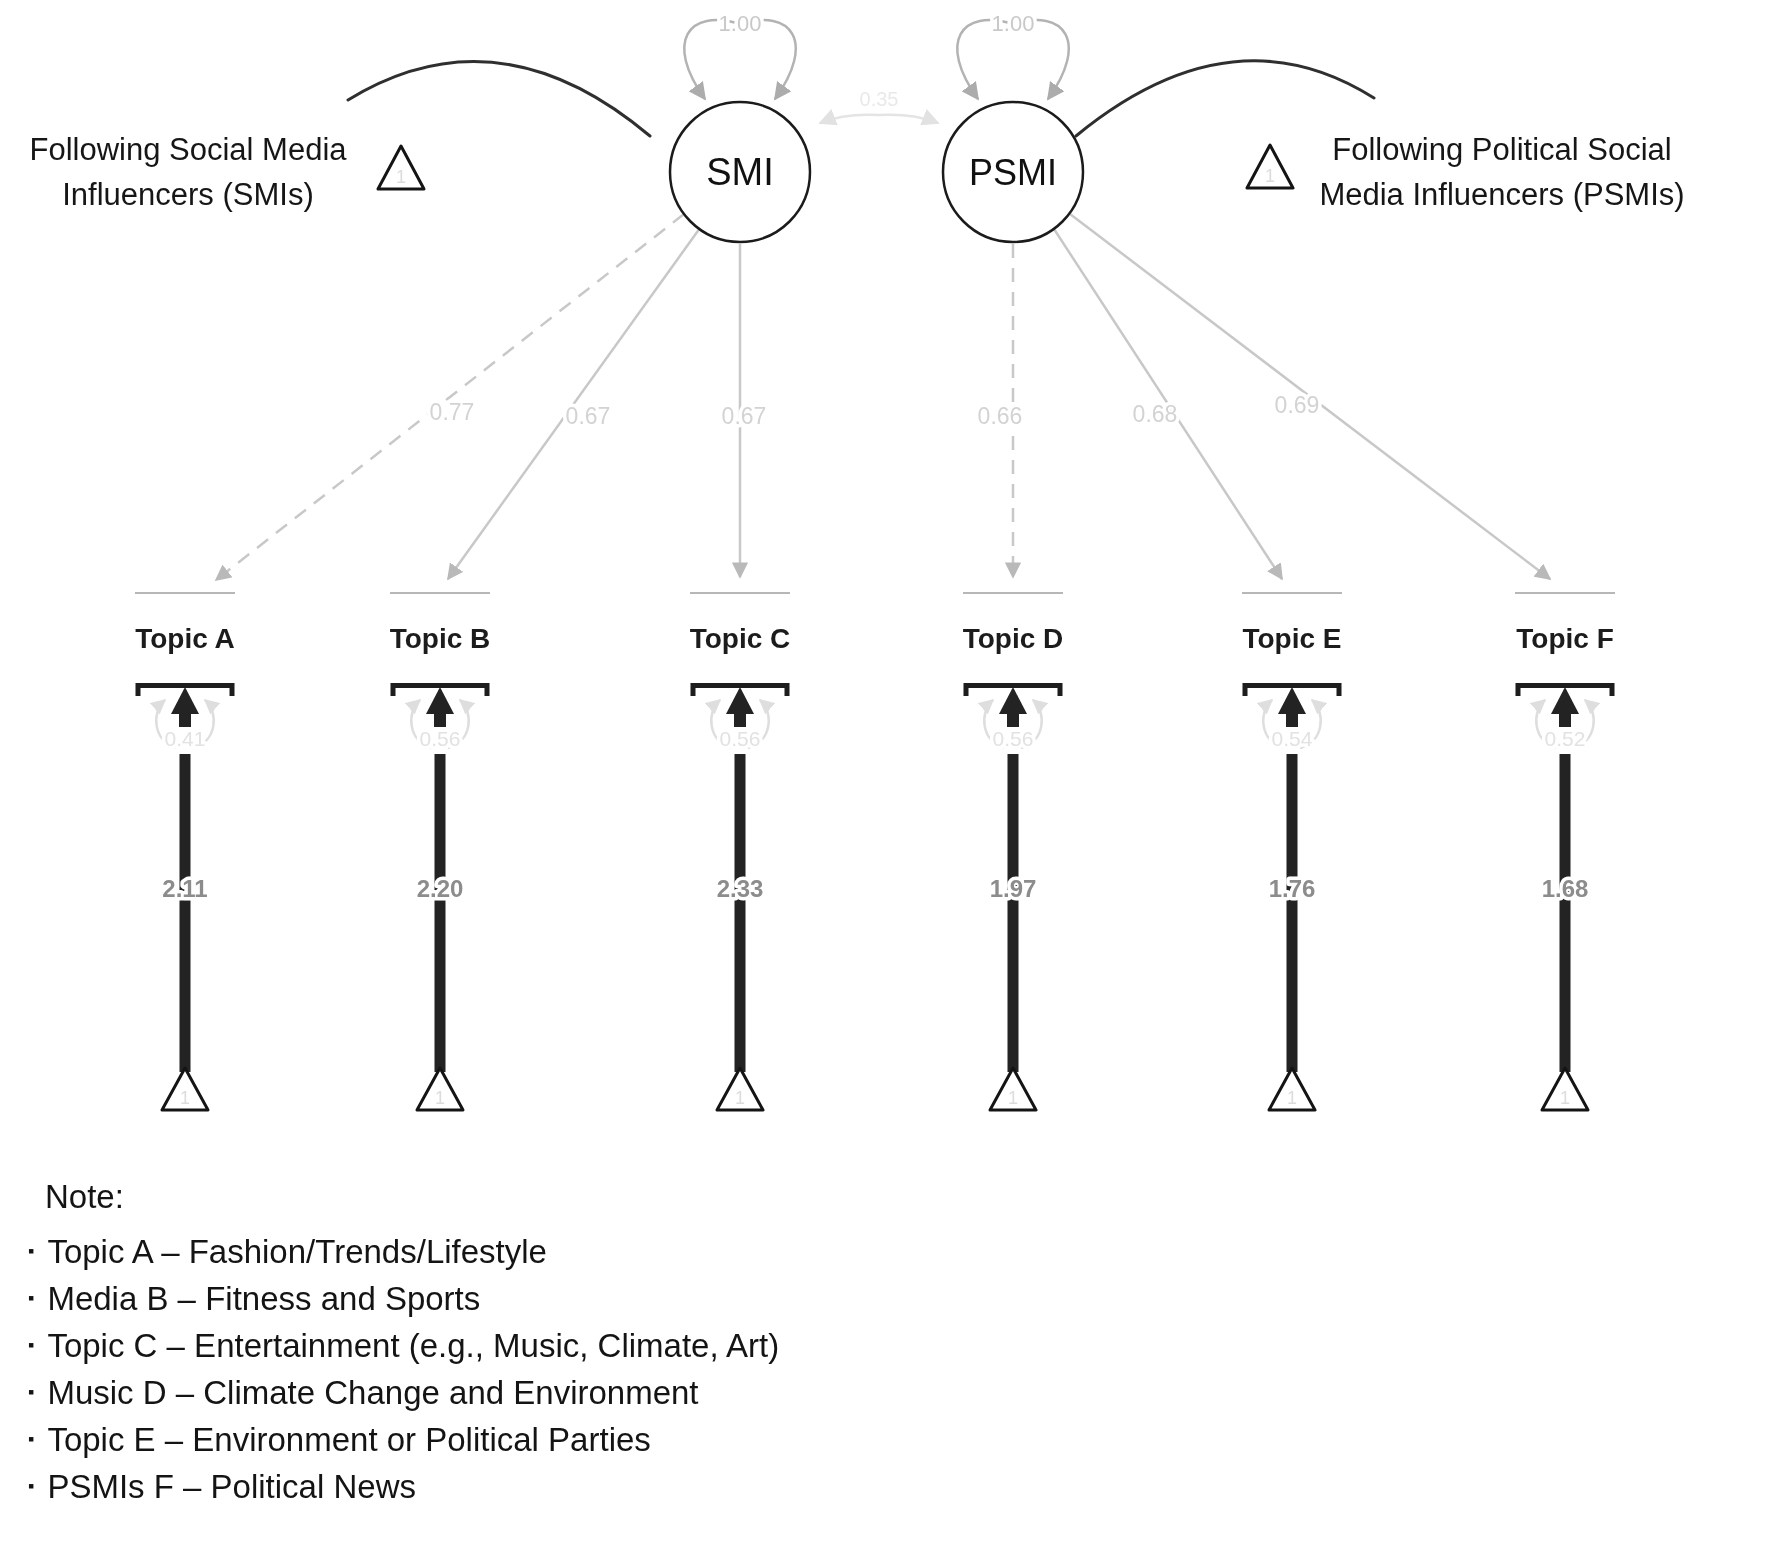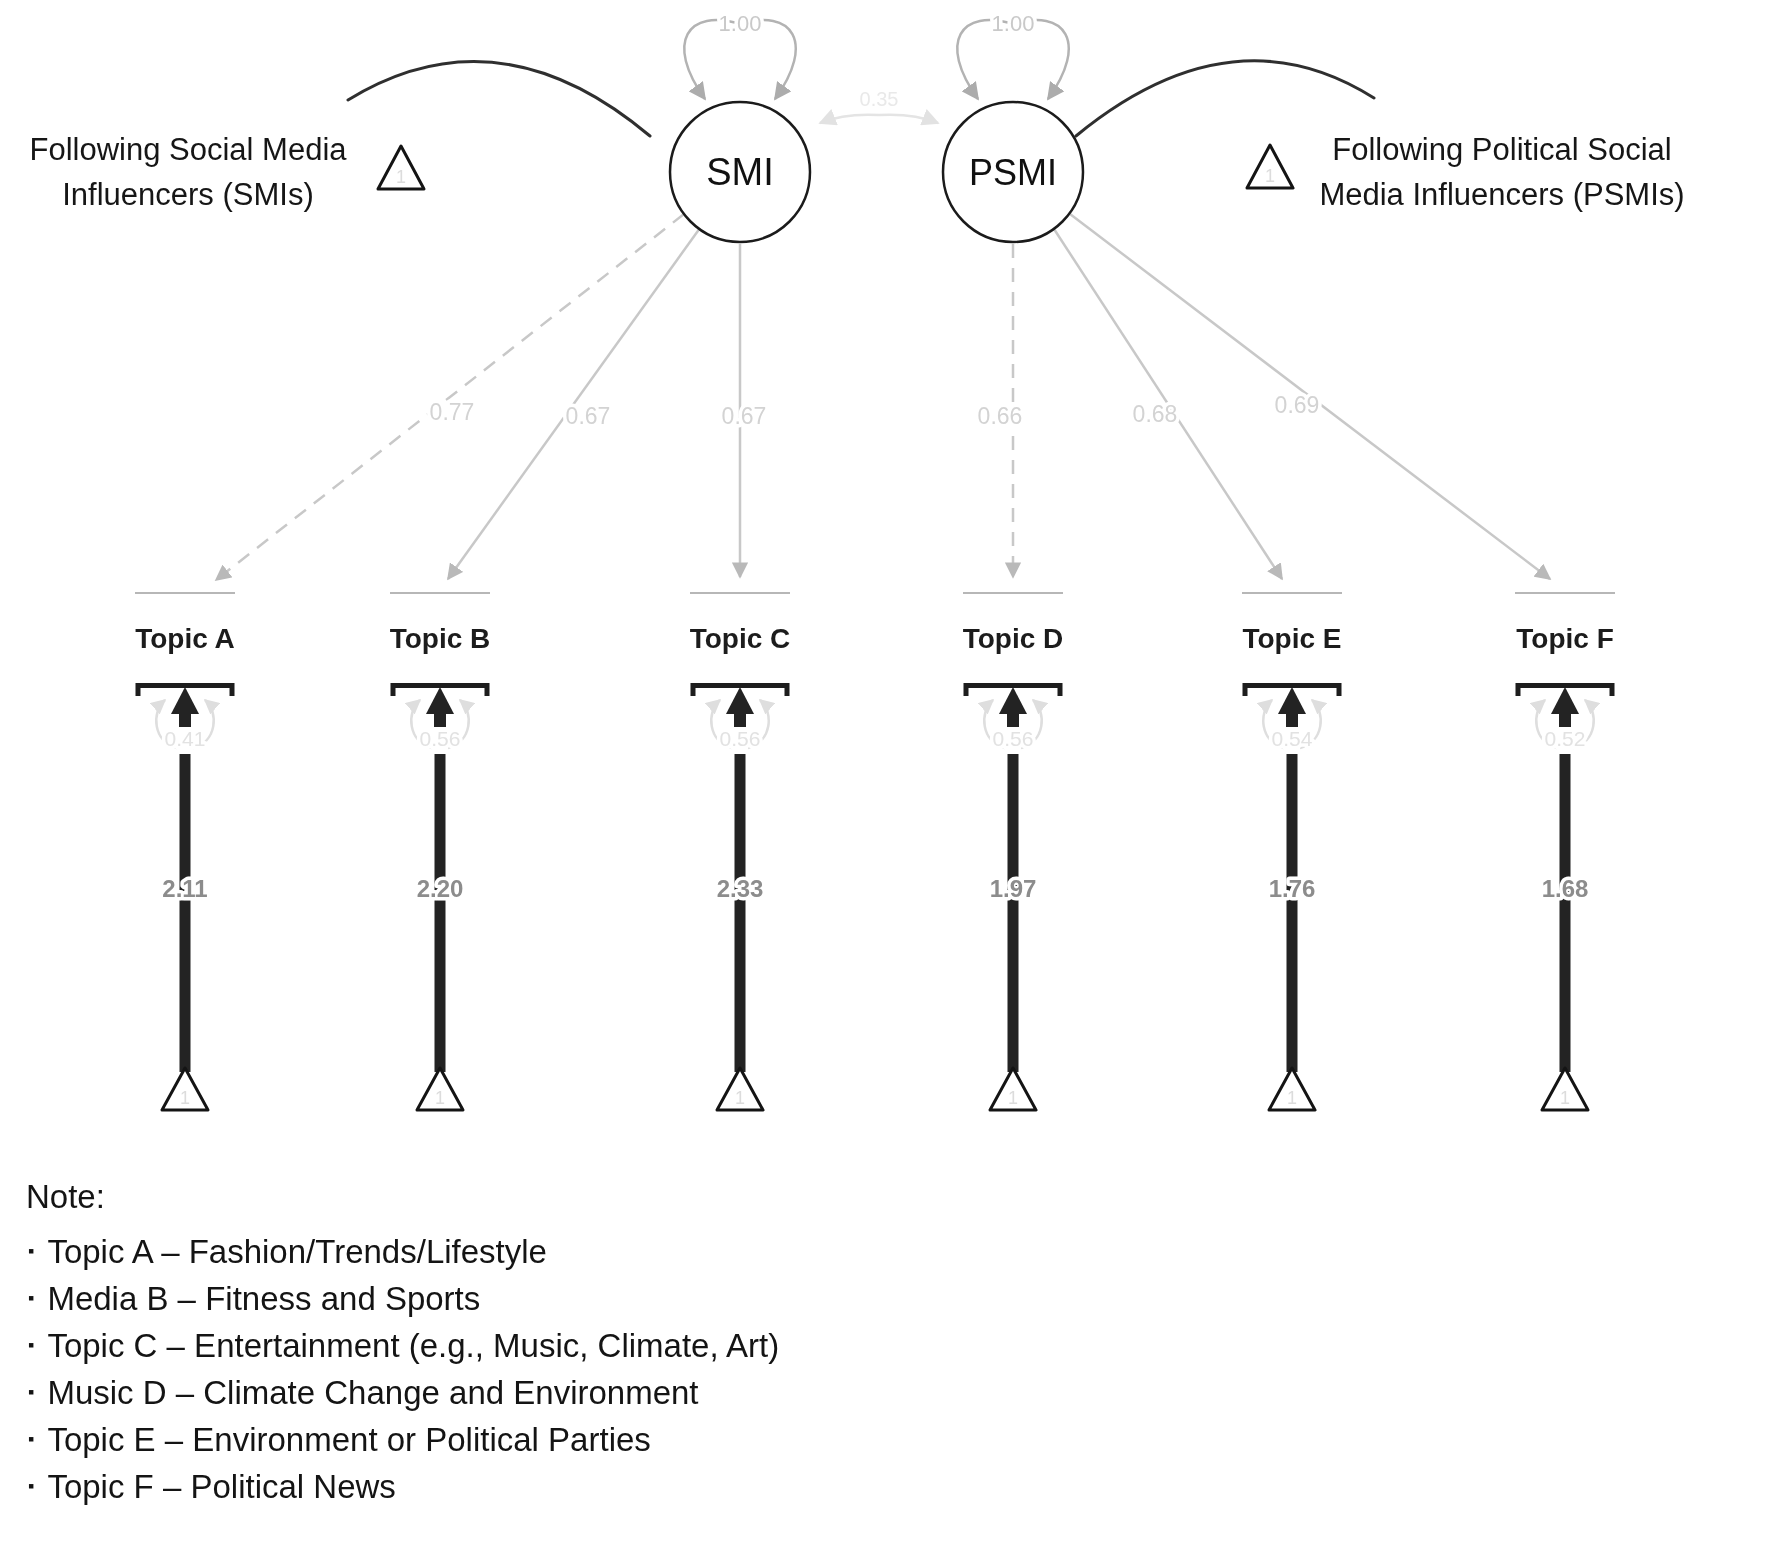--- a/index.html
+++ b/index.html
@@ -25,21 +25,21 @@
 
   .ind{stroke:#b7b7b7;stroke-width:2;}
   .tlabel{font-size:28px;font-weight:600;fill:#1c1c1c;text-anchor:middle;}
   .tbar{stroke:#1d1d1d;stroke-width:5;fill:none;}
   .blkf{fill:#232323;}
   .eloop{stroke:#dedede;stroke-width:2.5;fill:none;}
   .enum{font-size:21px;fill:#e2e2e2;text-anchor:middle;}
   .vnum{font-size:24px;font-weight:600;fill:#8c8c8c;text-anchor:middle;}
 
   .note{position:absolute;left:26px;top:1172px;color:#141414;font-size:33px;}
-  .note-heading{line-height:50px;margin-bottom:6px;}
+  .note-heading{line-height:50px;margin-bottom:6px;margin-left:19px;}
   .note-item{display:flex;align-items:center;height:47px;}
   .note-bullet{font-size:18px;margin:0 13px 0 2px;}
 </style>
 </head>
 <body>
 
 <div class="stage">
 
 <svg width="1772" height="1550" viewBox="0 0 1772 1550">
   <defs>
@@ -210,17 +210,17 @@
   <div class="note-item">
     <span class="note-bullet">▪</span>
     <span>Music D – Climate Change and Environment</span>
   </div>
   <div class="note-item">
     <span class="note-bullet">▪</span>
     <span>Topic E – Environment or Political Parties</span>
   </div>
   <div class="note-item">
     <span class="note-bullet">▪</span>
-    <span>Topic F – Political News</span>
+    <span>PSMIs F – Political News</span>
   </div>
 </div>
 
 </div>
 
 </body></html>

